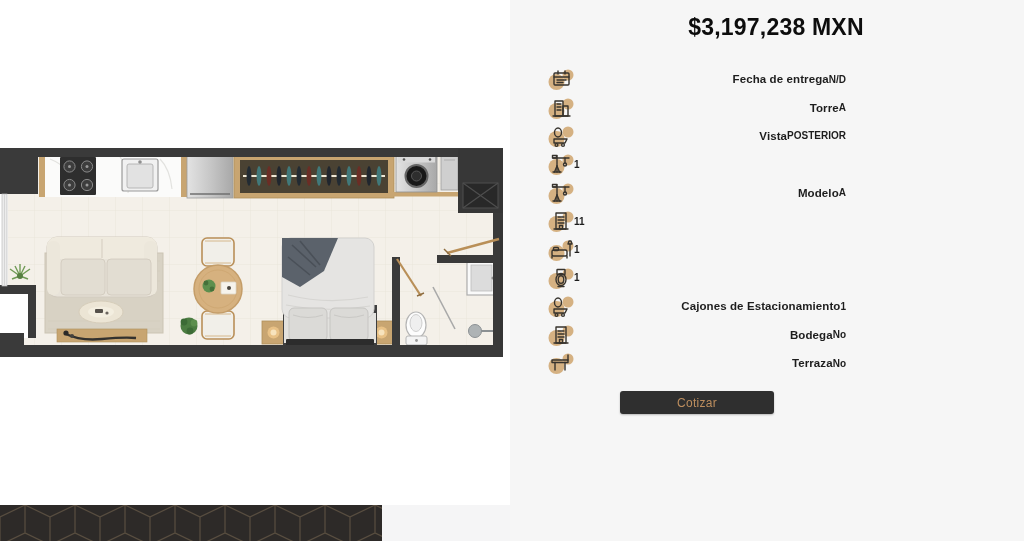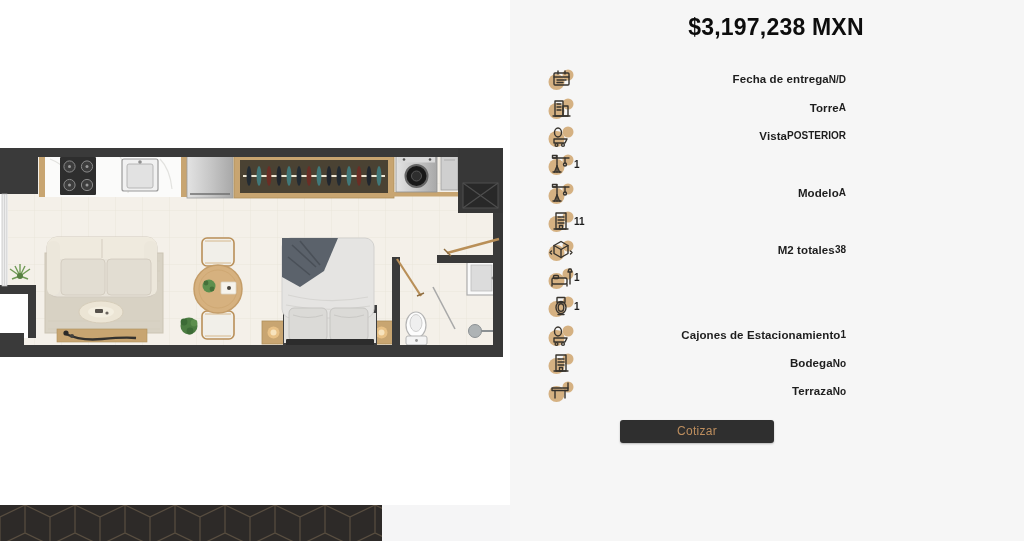--- a/index.html
+++ b/index.html
@@ -339,37 +339,20 @@
               <line x1="10" y1="11" x2="16" y2="11"></line>
               <line x1="10" y1="14" x2="16" y2="14"></line>
               <rect x="11.5" y="16.5" width="3" height="3.5"></rect>
               <line x1="6" y1="20" x2="20" y2="20"></line>
             </g>
           </svg>
         </span>
     <span class="value">11</span>
   </div>
 
-  <div class="row">
-    <span class="icon">
-          <svg width="26" height="24" viewBox="0 0 26 24">
-            <circle cx="8.5" cy="15" r="8" fill="#cfa56d" opacity="0.85"></circle>
-            <circle cx="20" cy="8" r="5.5" fill="#cfa56d" opacity="0.85"></circle>
-            <g fill="none" stroke="#37332d" stroke-width="1.4" stroke-linecap="round" stroke-linejoin="round">
-              <path d="M13,3.5 L20,7.5 V15.5 L13,19.5 L6,15.5 V7.5 Z"></path>
-              <path d="M6,7.5 L13,11.5 L20,7.5"></path>
-              <line x1="13" y1="11.5" x2="13" y2="19.5"></line>
-              <path d="M3.5,13 l-1.5,1.5 1.5,1.5"></path>
-              <path d="M22.5,13 l1.5,1.5 -1.5,1.5"></path>
-            </g>
-          </svg>
-        </span>
-    <span class="label">M2 totales</span>
-    <span class="value">38</span>
-  </div>
 
   <div class="row">
     <span class="icon">
           <svg width="26" height="24" viewBox="0 0 26 24">
             <circle cx="8.5" cy="15" r="8" fill="#cfa56d" opacity="0.85"></circle>
             <circle cx="20" cy="8" r="5.5" fill="#cfa56d" opacity="0.85"></circle>
             <g fill="none" stroke="#37332d" stroke-width="1.4" stroke-linecap="round" stroke-linejoin="round">
               <rect x="4" y="12" width="15" height="6" rx="1.5"></rect>
               <rect x="5.5" y="9.5" width="5" height="3" rx="1"></rect>
               <line x1="4" y1="18" x2="4" y2="20"></line>

